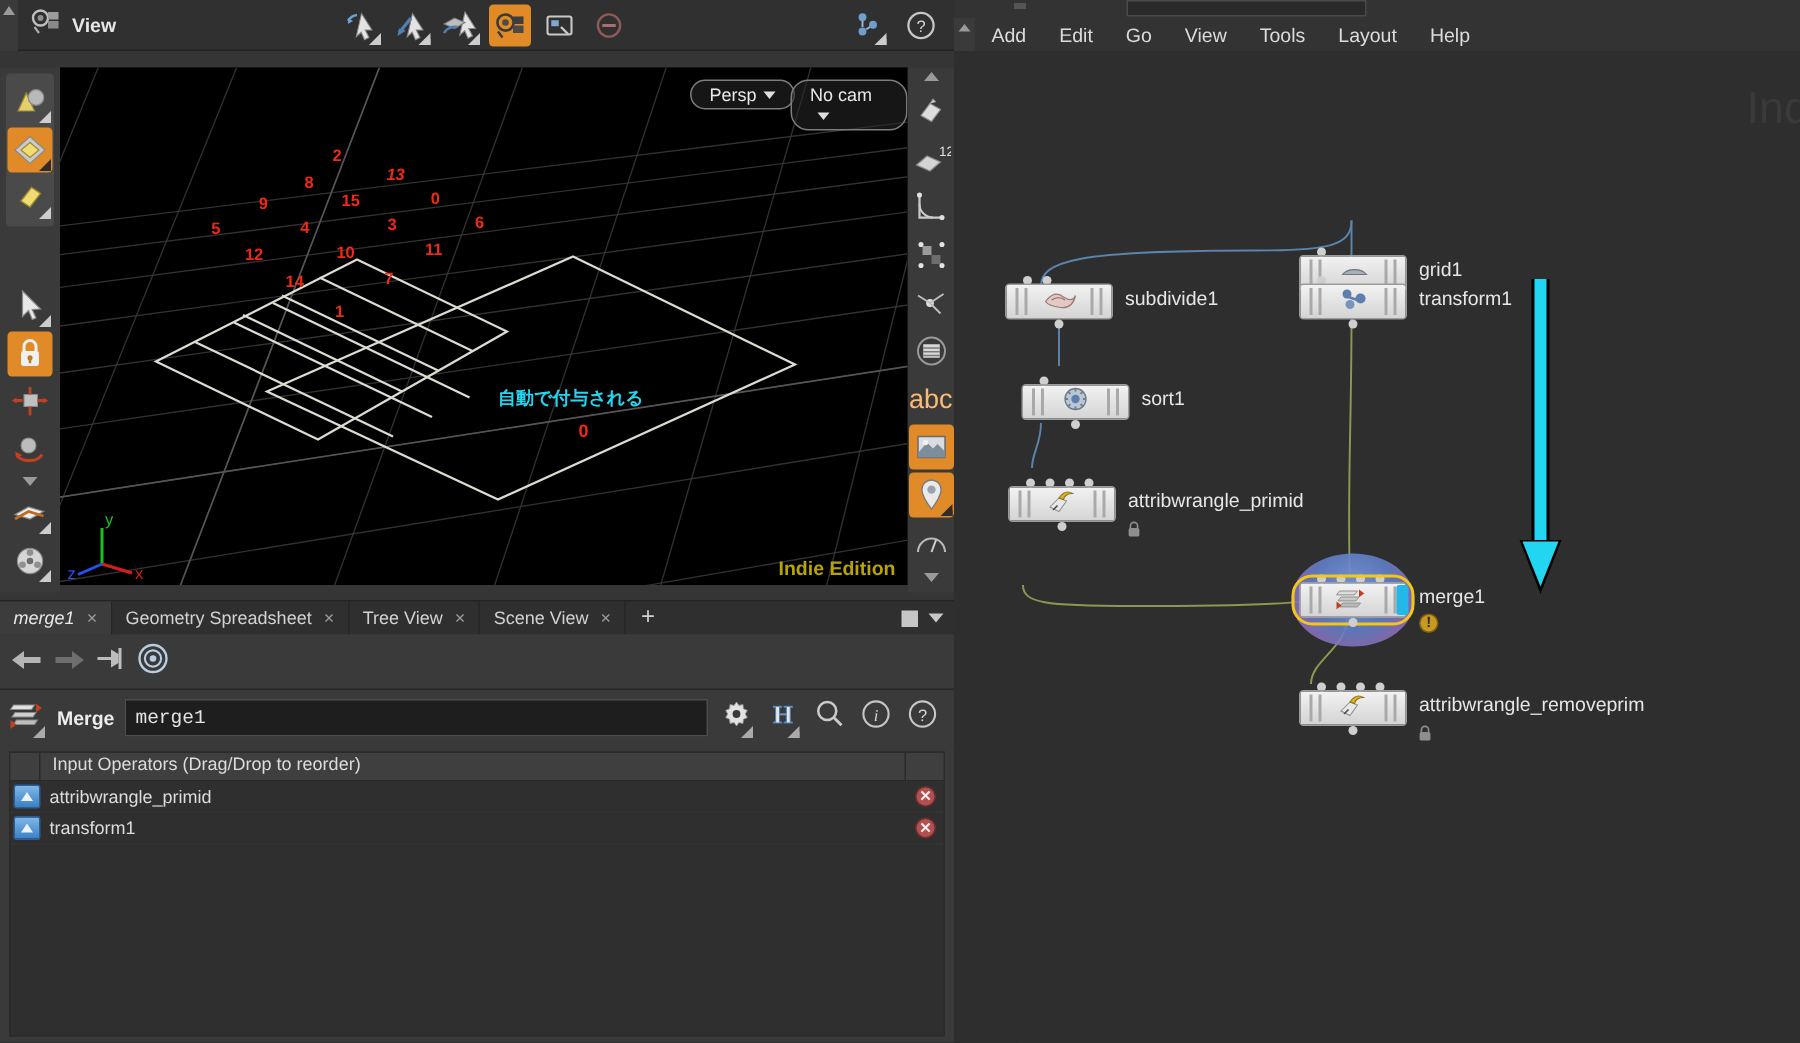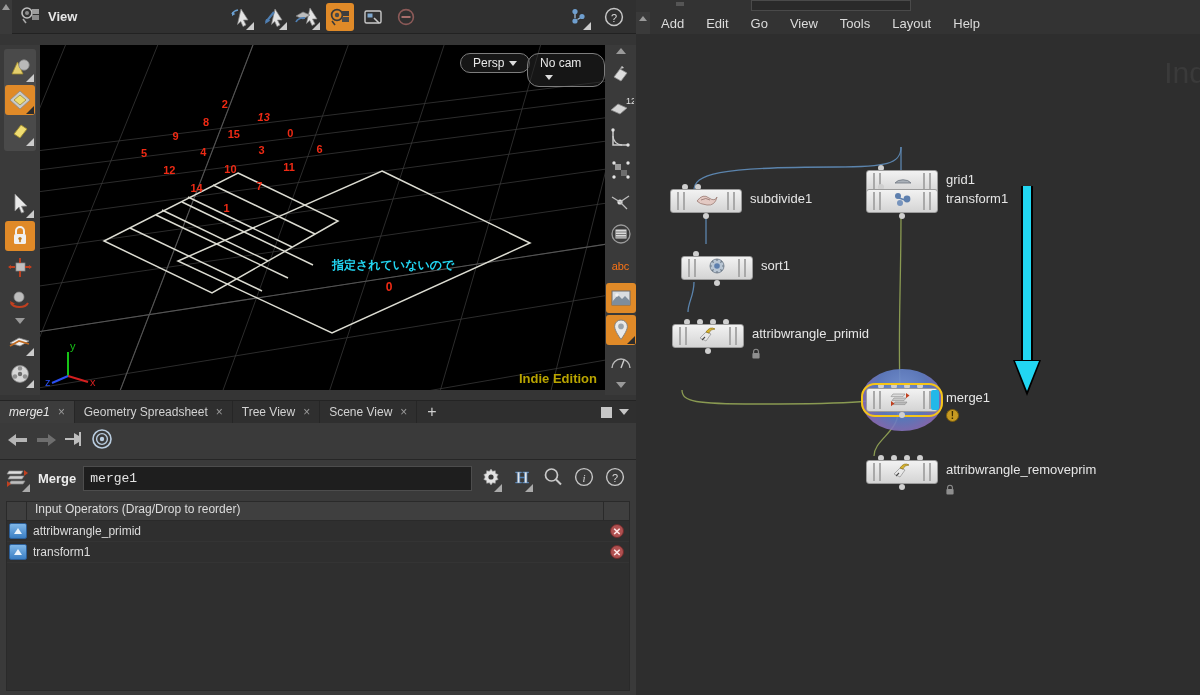--- a/index.html
+++ b/index.html
@@ -313,21 +313,21 @@
         </svg>
       </div>
       <div class="rail-btn">
         <svg width="24" height="24" viewBox="0 0 24 24">
           <circle cx="12" cy="12" r="9" fill="none" stroke="#9b9b9b" stroke-width="1.3"></circle>
           <rect x="6.5" y="7.5" width="11" height="9" fill="#d8d8d8"></rect>
           <path d="M6.5 10 h11 M6.5 12.5 h11 M6.5 15 h11" stroke="#7a7a7a" stroke-width="1"></path>
         </svg>
       </div>
       <div class="rail-btn">
-        <span style="color:#f97316;font-size:11px;">abc</span>
+        <span style="color:#fdba74;font-size:18px;">abc</span>
       </div>
       <div class="rail-btn on">
         <svg width="24" height="22" viewBox="0 0 24 22">
           <rect x="3" y="4" width="18" height="14" fill="#d9dde1" stroke="#6b6b6b" stroke-width="1"></rect>
           <path d="M3 15 l6 -7 l4 4 l3 -3 l5 5 v4 H3 z" fill="#7e8d9c"></path>
           <circle cx="8" cy="8" r="1.8" fill="#f2f2f2"></circle>
         </svg>
       </div>
       <div class="rail-btn on">
         <svg width="24" height="24" viewBox="0 0 24 24">
@@ -411,21 +411,21 @@
           <div class="primnum" style="left: 279.675px; top: 104.19px;">6</div>
           <div class="primnum" style="left: 129.385px; top: 125.235px;">12</div>
           <div class="primnum" style="left: 190.405px; top: 123.51px;">10</div>
           <div class="primnum" style="left: 249.165px; top: 122.475px;">11</div>
           <div class="primnum" style="left: 156.505px; top: 143.175px;">14</div>
           <div class="primnum" style="left: 219.22px; top: 141.45px;">7</div>
           <div class="primnum" style="left: 186.45px; top: 162.84px;">1</div>
         </div>
 
       <div class="primnum" style="left:349px; top:242px; font-size:12px;">0</div>
-      <div class="jp-cyan" style="left:292px; top:212px;">指定されていないので</div>
+      <div class="jp-cyan" style="left:292px; top:212px;">自動で付与される</div>
 
       <div class="pill" style="left:420px; top:8px;">
         <span>Persp</span><span class="car"></span>
       </div>
       <div class="pill" style="left:487px; top:8px;">
         <span>No cam</span><span class="car"></span>
       </div>
 
       <svg width="70" height="50" style="position:absolute;left:4px;bottom:2px;">
         <path d="M24 38 L24 14" stroke="#17c317" stroke-width="2"></path>

